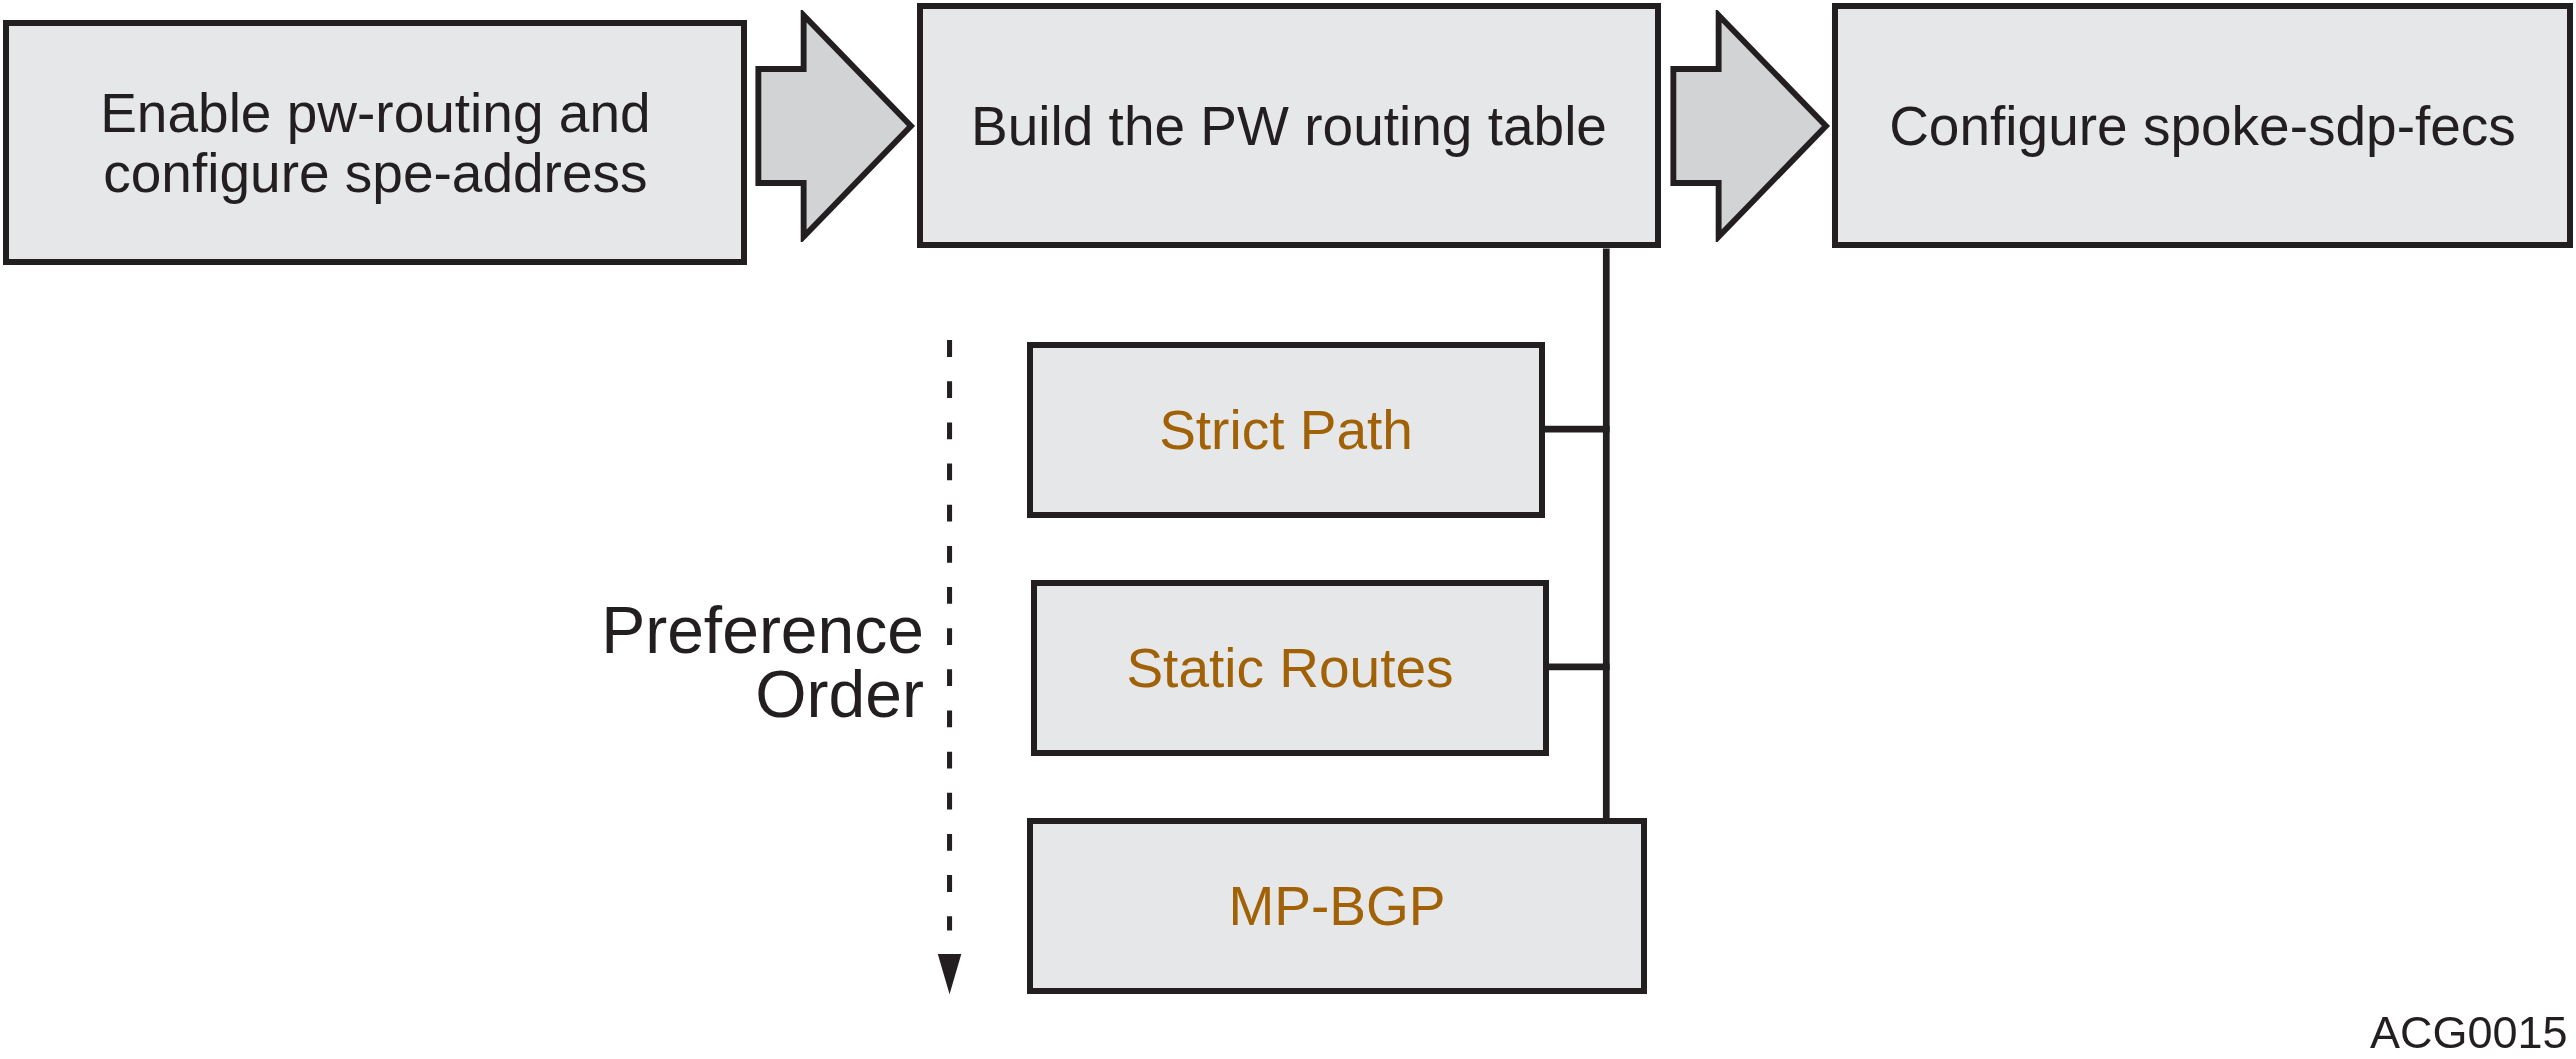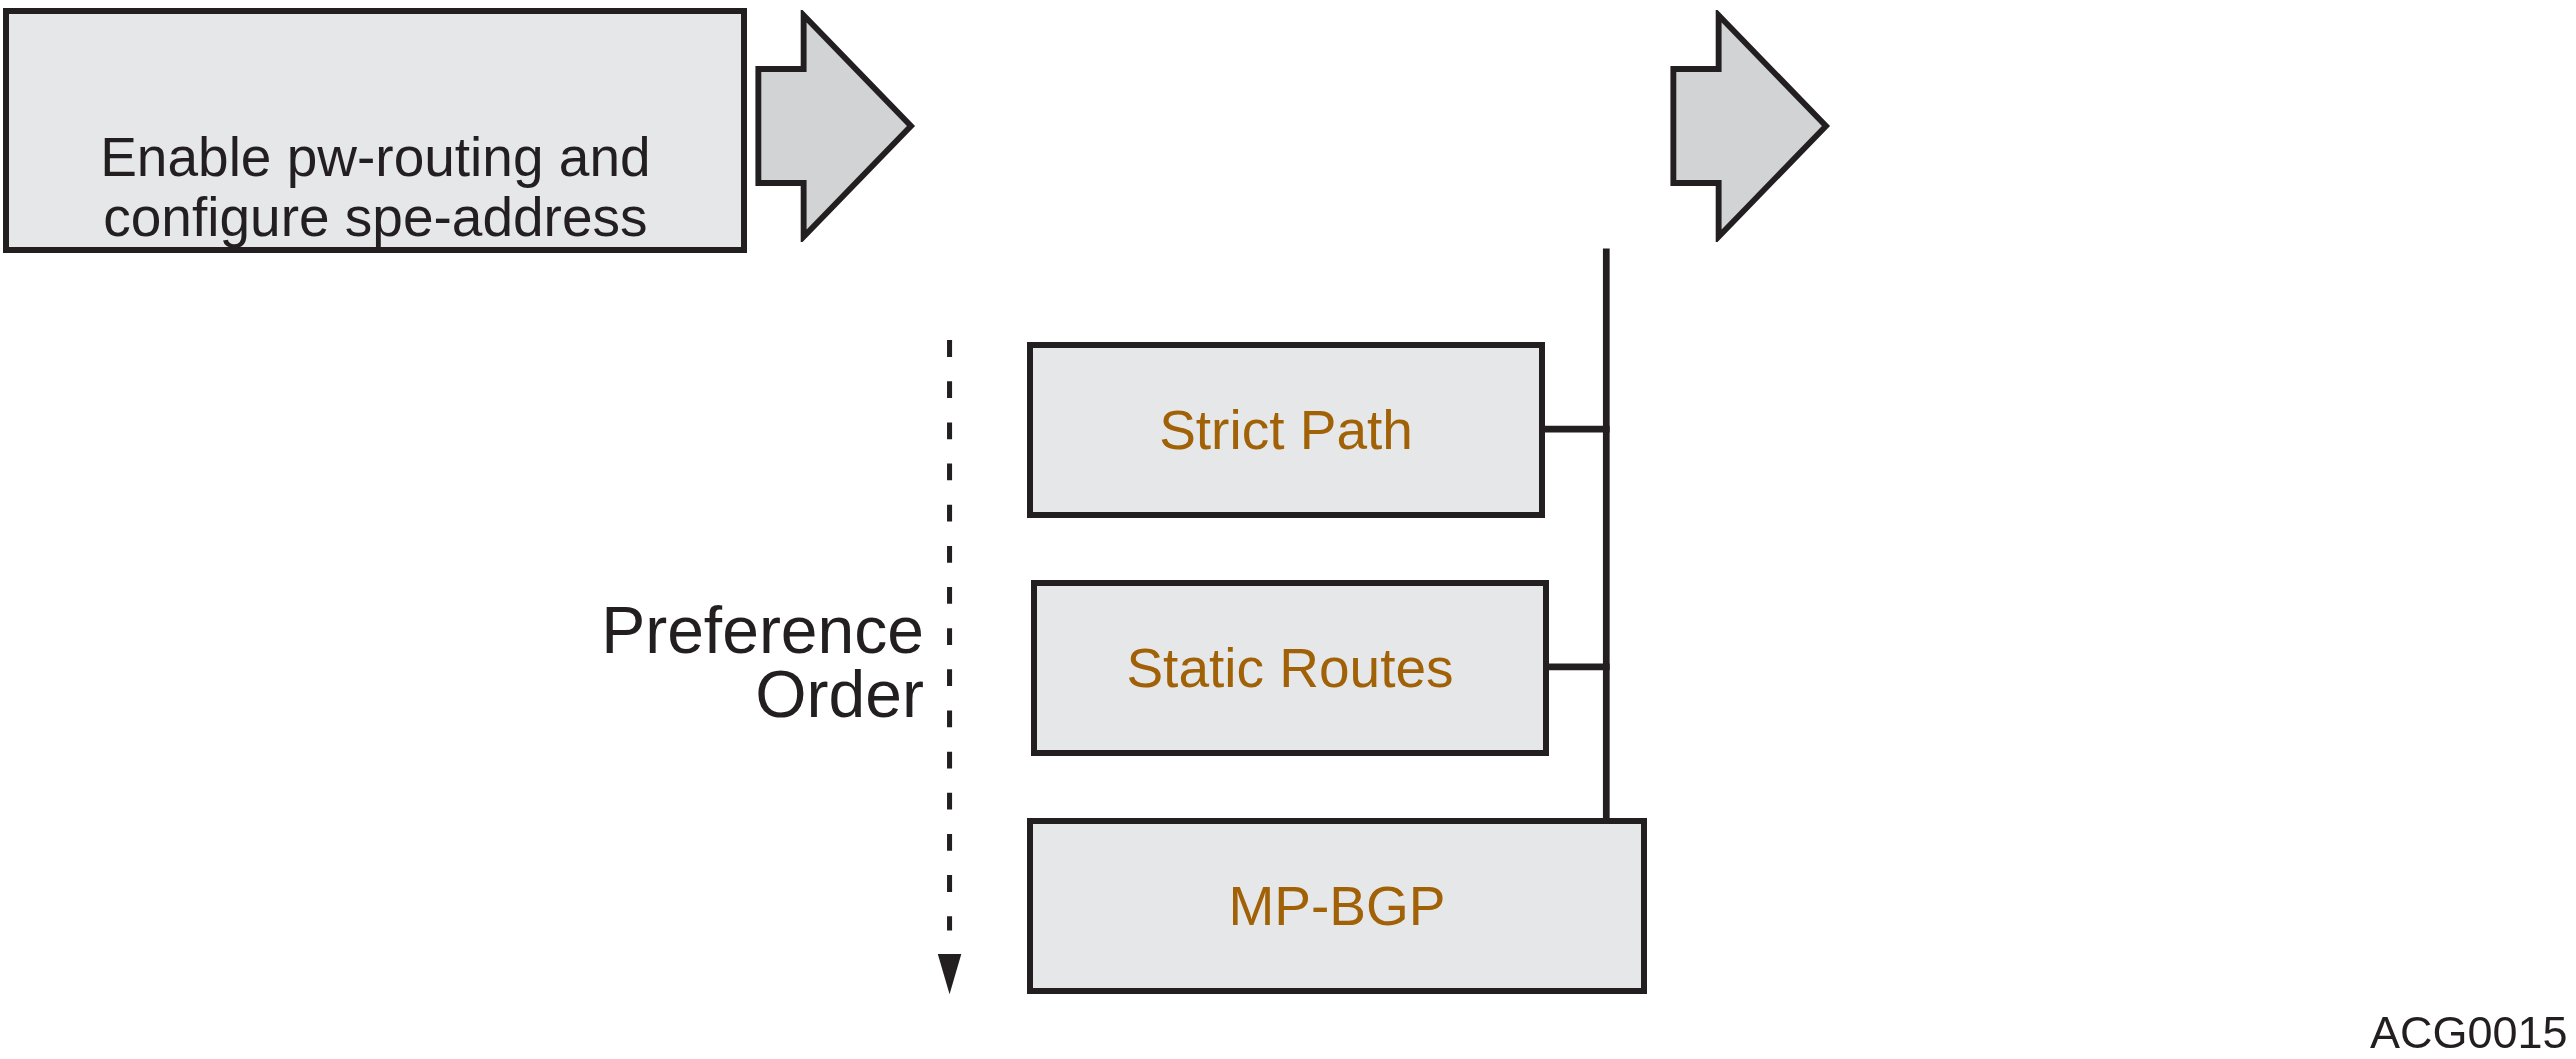--- a/index.html
+++ b/index.html
@@ -33,34 +33,40 @@
   .figure-code {
     position:absolute; right:8.4px; top:1008px; text-align:right;
     font-family:Liberation Sans, sans-serif; font-size:45px; line-height:49px; color:#231f20;
   }
 </style>
 </head>
 <body>
 
 <div class="canvas">
 
-  <div class="step-box" style="left:3.4px; top:8px; width:744px; height:245px;justify-content:flex-end;">
+  <div class="step-box" style="left:3.4px; top:20px; width:744px; height:245px;">
     <span class="box-line">Enable pw-routing and</span>
     <span class="box-line">configure spe-address</span>
   </div>
 
   <svg class="flow-arrow" style="left:755px; top:10px;" width="161" height="232" viewBox="0 0 192 276">
     <polygon points="4,70 58,70 58,6 186,138 58,270 58,206 4,206"></polygon>
   </svg>
 
+  <div class="step-box" style="left:917px; top:3.4px; width:744px; height:245px;">
+    <span class="box-line">Build the PW routing table</span>
+  </div>
 
   <svg class="flow-arrow" style="left:1670px; top:10px;" width="161" height="232" viewBox="0 0 192 276">
     <polygon points="4,70 58,70 58,6 186,138 58,270 58,206 4,206"></polygon>
   </svg>
 
+  <div class="step-box" style="left:1832px; top:3.4px; width:741px; height:245px;">
+    <span class="box-line">Configure spoke-sdp-fecs</span>
+  </div>
 
   <svg class="connector-layer" width="2576" height="1059" viewBox="0 0 3066 1261">
     <path class="solid" d="M1912,296 L1912,1078 L1838,1078"></path>
     <line class="solid" x1="1838" y1="511" x2="1916" y2="511"></line>
     <line class="solid" x1="1838" y1="794" x2="1916" y2="794"></line>
     <line class="dashed" x1="1130" y1="405" x2="1130" y2="1108"></line>
     <polygon class="head" points="1116,1136 1144,1136 1130,1184"></polygon>
   </svg>
 
   <div class="sub-box" style="left:1027px; top:342px; width:518px; height:176px;">

